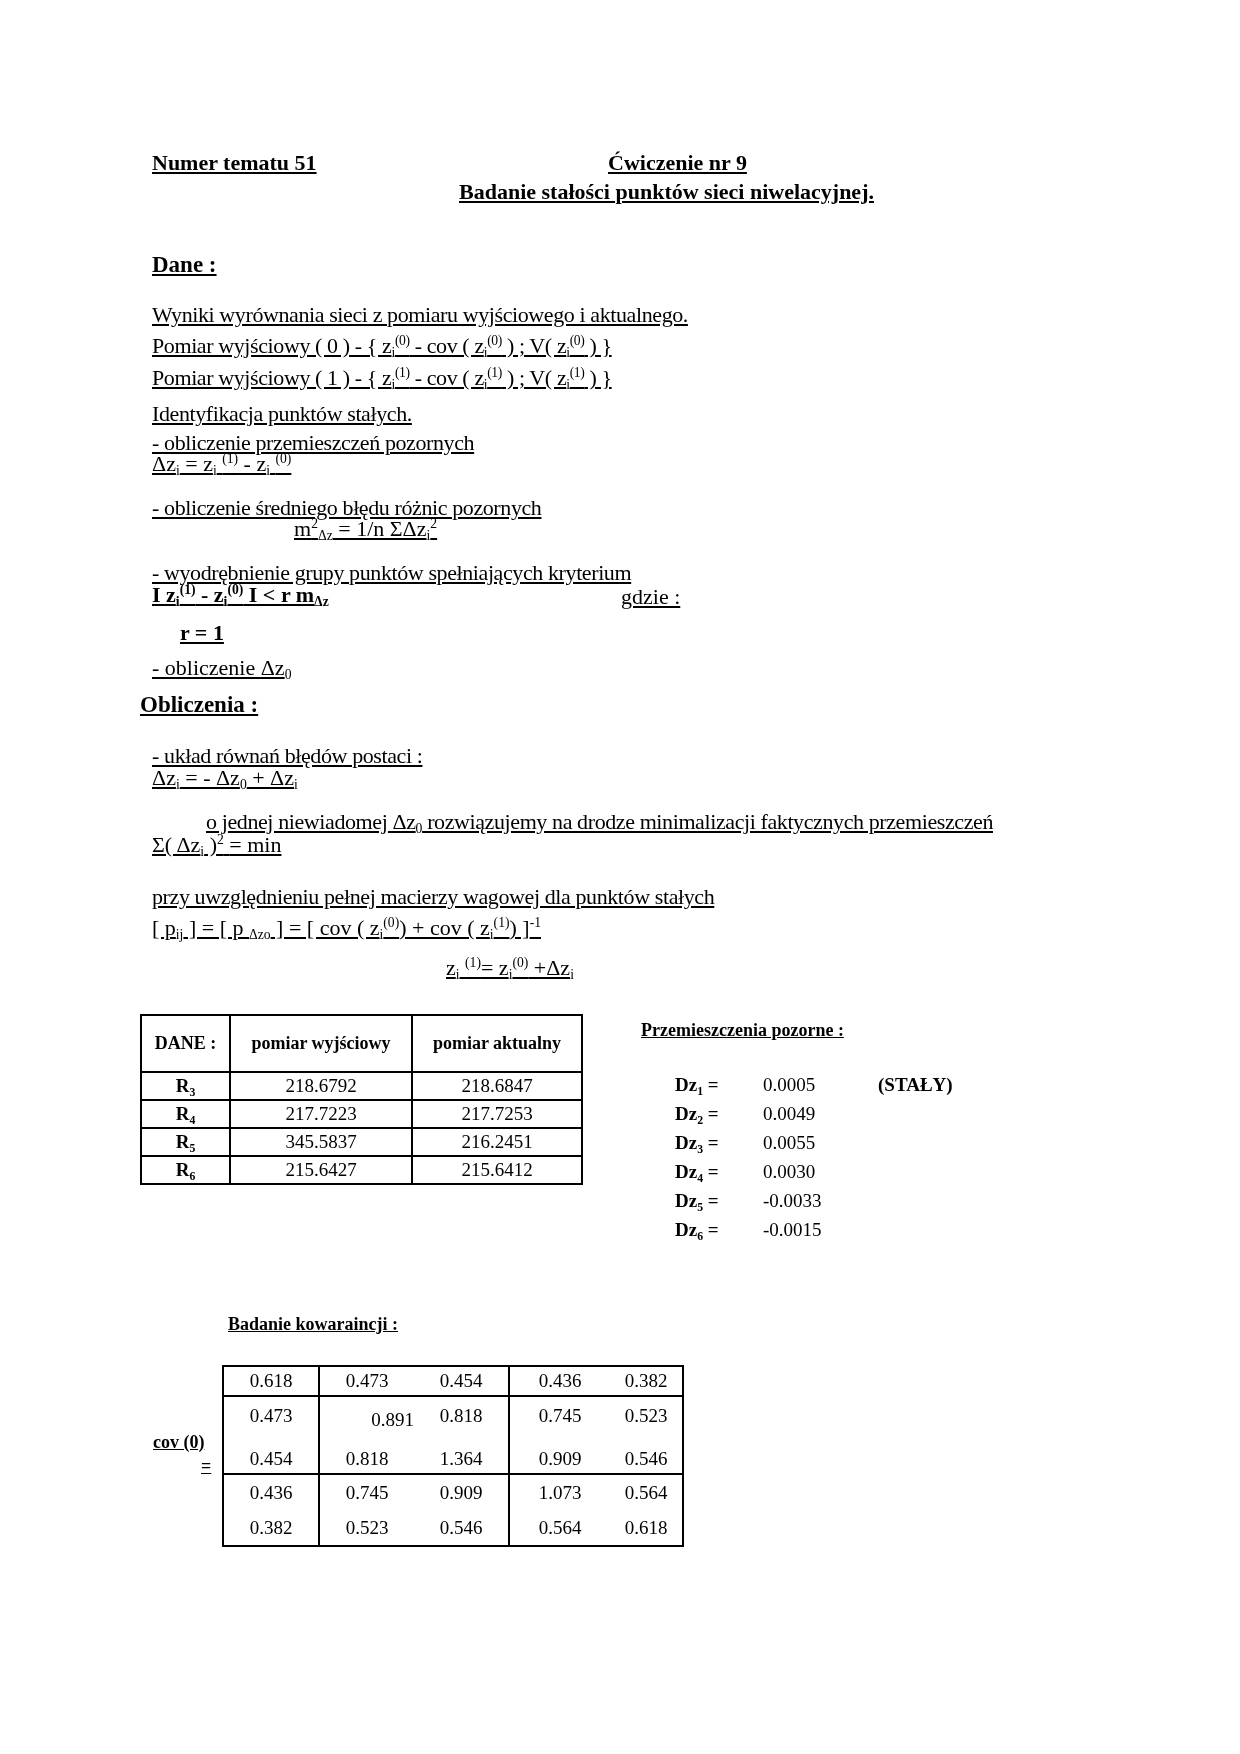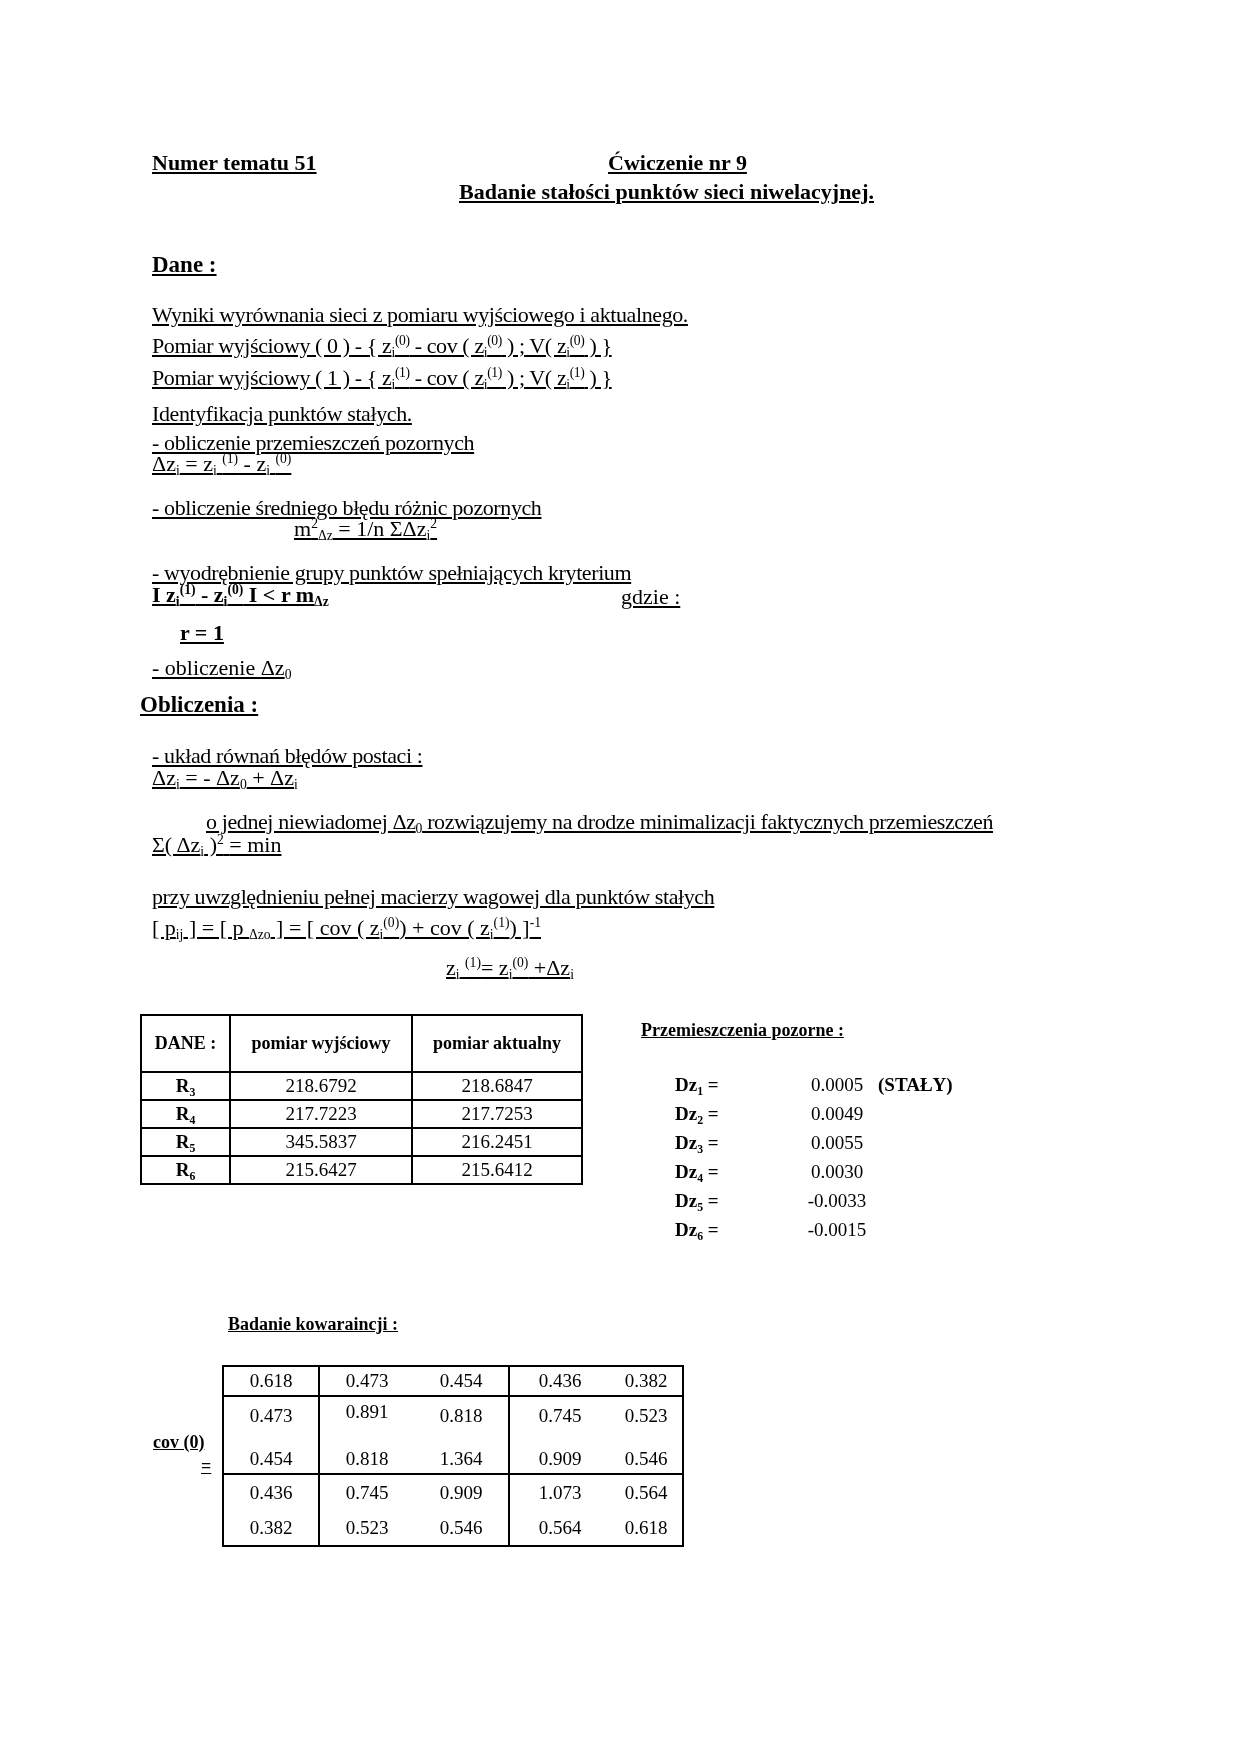--- a/index.html
+++ b/index.html
@@ -25,21 +25,21 @@
     border: 2px solid #000; text-align: center; padding: 0;
   }
   table.dane tr.hdr td { height: 55px; font-weight: bold; font-size: 18px; }
   table.dane tr.row td { height: 26px; }
   table.dane td.c0 { width: 87px; font-weight: bold; }
   table.dane td.c1 { width: 180px; }
   table.dane td.c2 { width: 168px; }
 
   .dz-row { position: absolute; left: 675px; font-size: 19px; height: 29px; }
   .dz-label { position: absolute; left: 0; font-weight: bold; width: 80px; }
-  .dz-val { position: absolute; left: 96px; width: 132px; text-align: center; }
+  .dz-val { position: absolute; left: 88px; width: 132px; text-align: left; }
   .dz-note { position: absolute; left: 203px; font-weight: bold; width: 120px; }
 
   table.cov {
     position: absolute; left: 222px; top: 1365px;
     border-collapse: collapse; font-size: 19px;
   }
   table.cov td { text-align: center; padding: 0; }
   table.cov td.sepL { border-left: 2px solid #000; }
   table.cov td.edgeR { border-right: 2px solid #000; }
   table.cov tr.topB td { border-top: 2px solid #000; }
@@ -153,21 +153,21 @@
   <tbody>
       <tr class="topB" style="height:30px;">
     <td class="w1 sepL">0.618</td>
     <td class="w2 sepL">0.473</td>
     <td class="w3">0.454</td>
     <td class="w4 sepL">0.436</td>
     <td class="w5 edgeR">0.382</td>
   </tr>
   <tr class="topB" style="height:42px; vertical-align:top;">
     <td class="w1 sepL" style="padding-top:8px;">0.473</td>
-    <td class="w2 sepL" style="padding-top:4px;">0.891</td>
+    <td class="w2 sepL" style="padding-top:12px;text-align:right;">0.891</td>
     <td class="w3" style="padding-top:8px;">0.818</td>
     <td class="w4 sepL" style="padding-top:8px;">0.745</td>
     <td class="w5 edgeR" style="padding-top:8px;">0.523</td>
   </tr>
   <tr style="height:36px; vertical-align:bottom;">
     <td class="w1 sepL" style="padding-bottom:3px;">0.454</td>
     <td class="w2 sepL" style="padding-bottom:3px;">0.818</td>
     <td class="w3" style="padding-bottom:3px;">1.364</td>
     <td class="w4 sepL" style="padding-bottom:3px;">0.909</td>
     <td class="w5 edgeR" style="padding-bottom:3px;">0.546</td>

